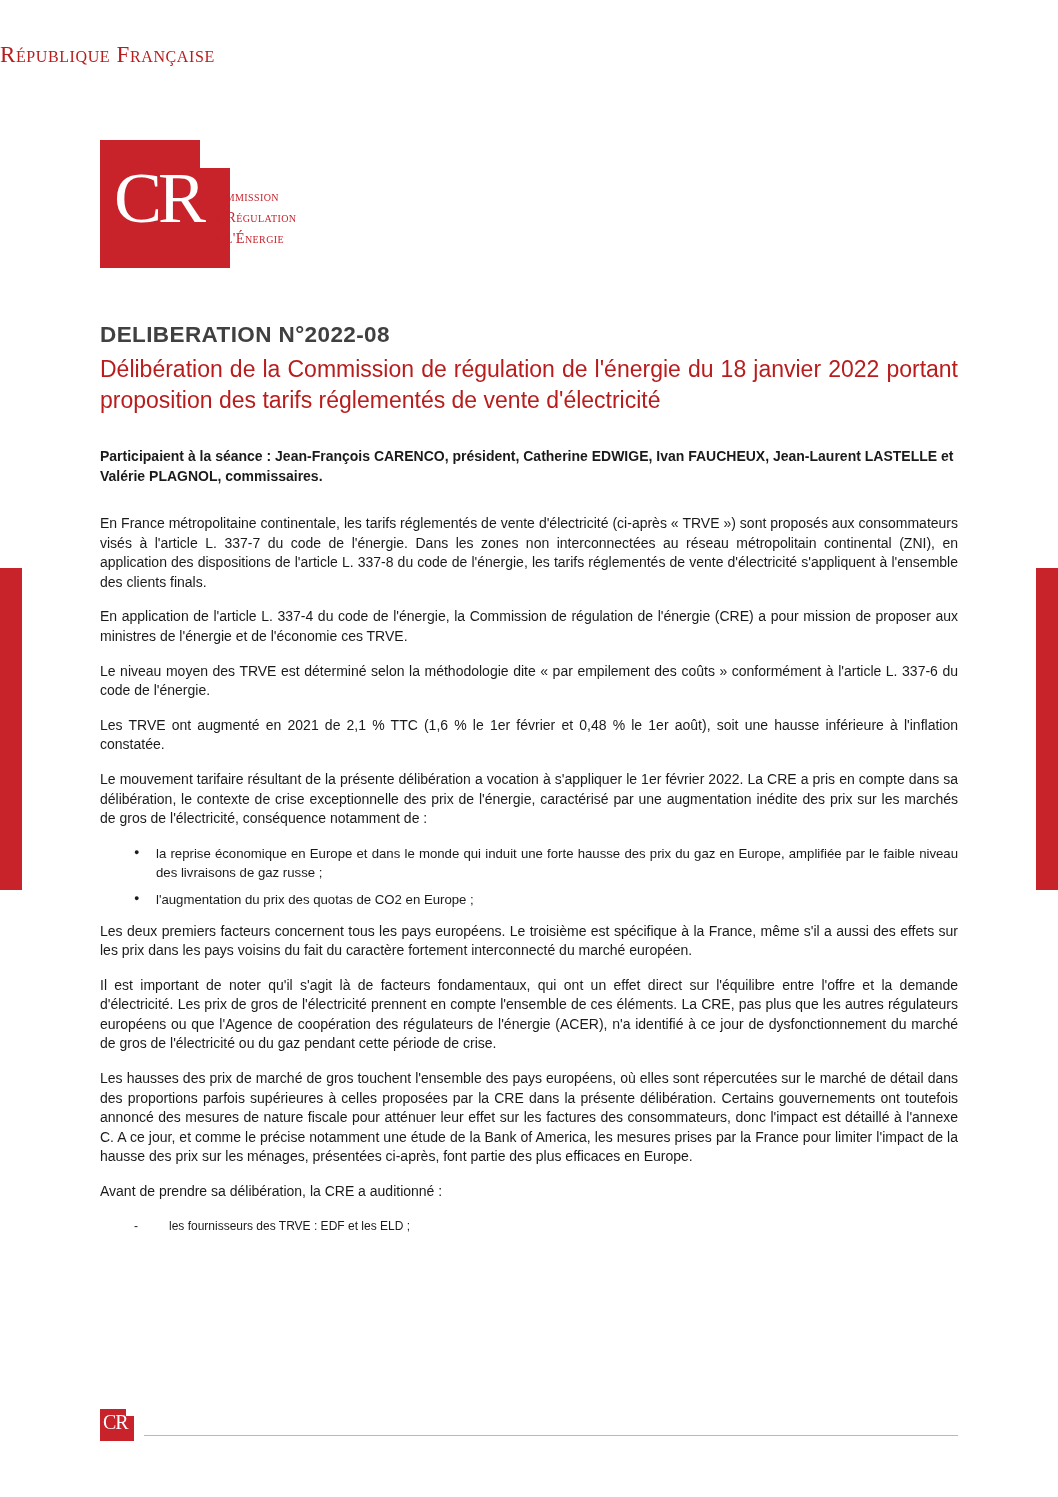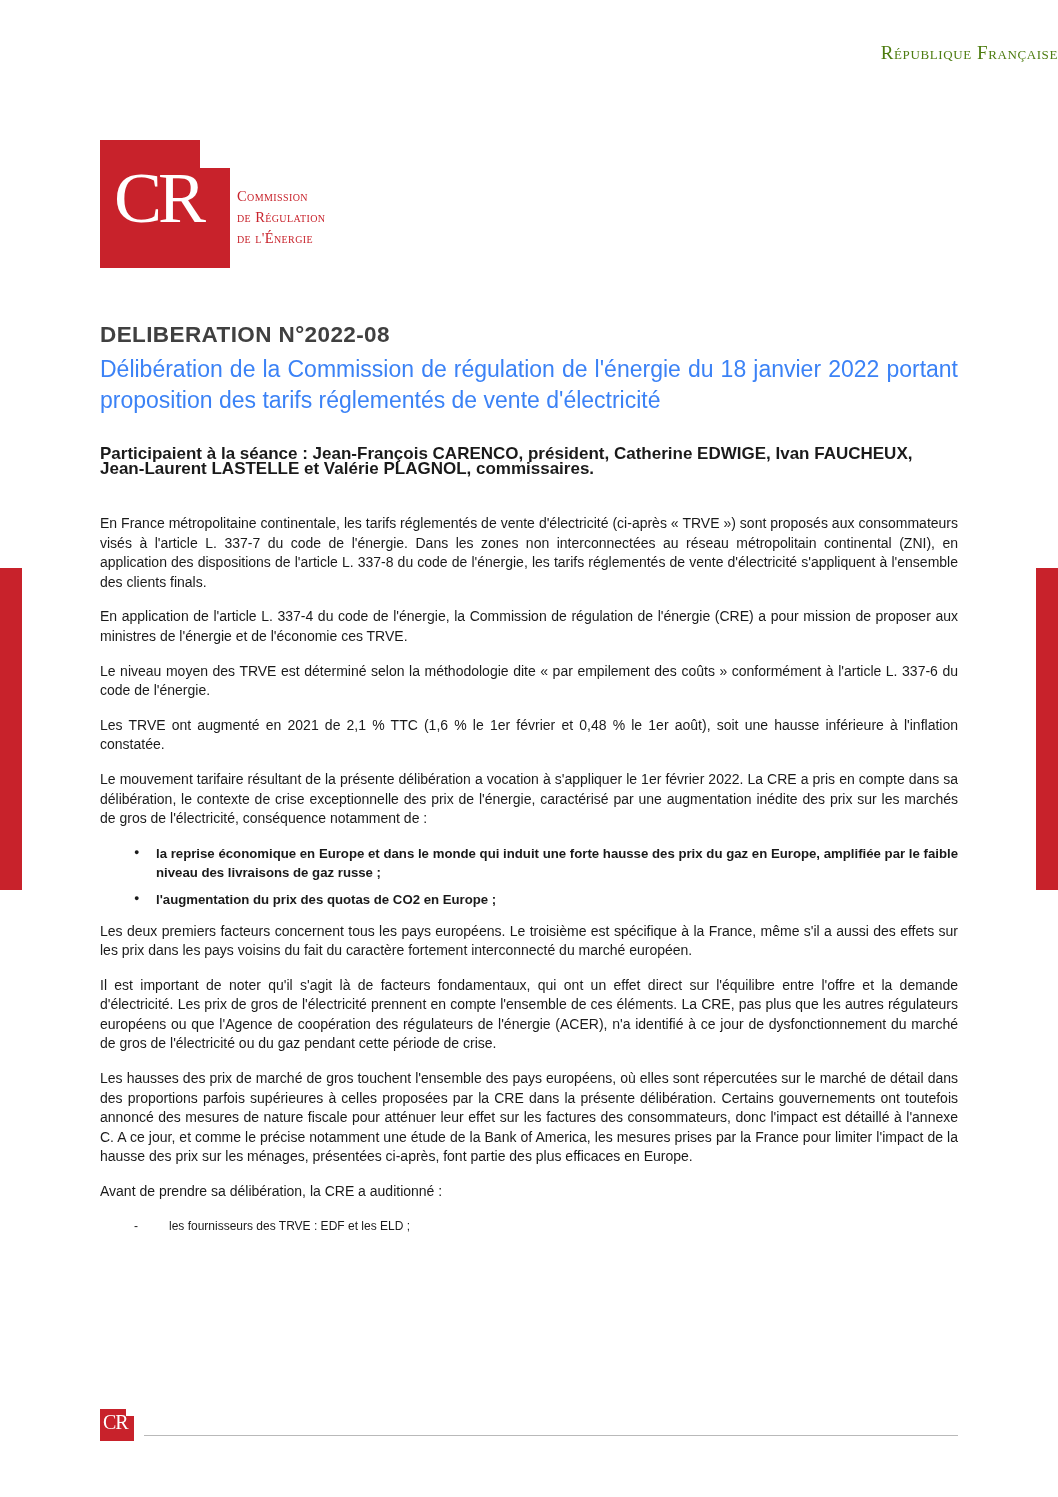--- a/index.html
+++ b/index.html
@@ -26,25 +26,25 @@
     background: #c8222b;
   }
   .side-bar.left  { left: 0;  top: 568px; height: 322px; }
   .side-bar.right { right: 0; top: 568px; height: 322px; }
 
   .republique {
     position: absolute;
     top: 42px;
     left: 0;
     width: 100%;
-    text-align: right;
-    font-family: "Liberation Serif", serif;
-    font-size: 19px;
+    text-align: left;
+    font-family: "Liberation Serif", serif;
+    font-size: 23px;
     letter-spacing: 0.6px;
-    color: #4d7c0f;
+    color: #b91c1c;
     font-variant: small-caps;
   }
 
   
   .logo {
     position: absolute;
     top: 140px;
     left: 100px;
     width: 238px;
     height: 128px;
@@ -75,61 +75,60 @@
     position: absolute;
     left: 108px;
     top: 46px;
     color: #c8222b;
     font-family: "Liberation Serif", serif;
     font-size: 14.5px;
     line-height: 21px;
     letter-spacing: 0.4px;
     font-variant: small-caps;
   }
-  .logo .words div { white-space: nowrap; margin-left: 29px; }
+  .logo .words div { white-space: nowrap; }
 
   .content {
     position: absolute;
     left: 100px;
     top: 322px;
     width: 858px;
   }
 
   .delib-number {
     color: #404040;
     font-size: 22.5px;
     font-weight: bold;
     letter-spacing: 0.4px;
     margin: 0 0 6px 0;
   }
   .delib-title {
     font-size: 23px;
     line-height: 31px;
-    color: #3b82f6;
+    color: #b91c1c;
     text-align: justify;
     margin: 0 0 30px 0;
     font-weight: normal;
   }
   .participants {
-    font-size: 17px;
+    font-size: 14px;
     font-weight: bold;
-    line-height: 15px;
-    margin: 0 0 38px 0;
+    line-height: 20px;
+    margin: 0 0 28px 0;
   }
   p.body-text {
     font-size: 14px;
     line-height: 19.6px;
     text-align: justify;
     margin: 0 0 15px 0;
   }
   ul.bullets {
     margin: 4px 0 12px 0;
     padding-left: 34px;
     list-style: none;
-    font-weight: bold;
   }
   ul.bullets li {
     font-size: 13.2px;
     line-height: 19.6px;
     text-align: justify;
     margin-bottom: 7px;
     position: relative;
     padding-left: 22px;
   }
   ul.bullets li:before {

